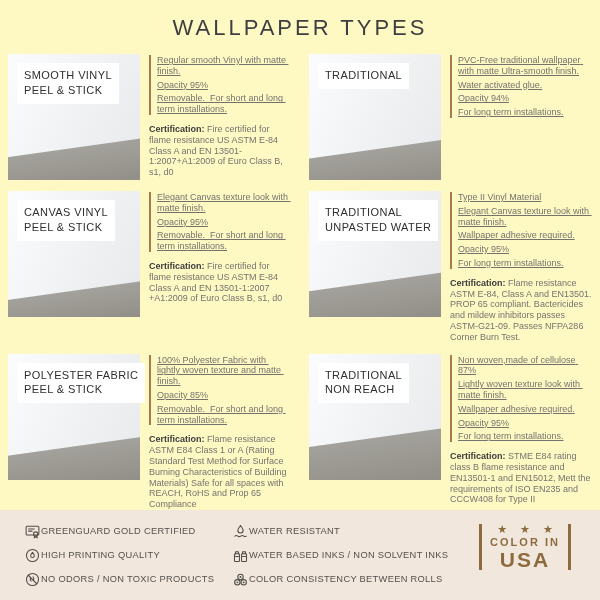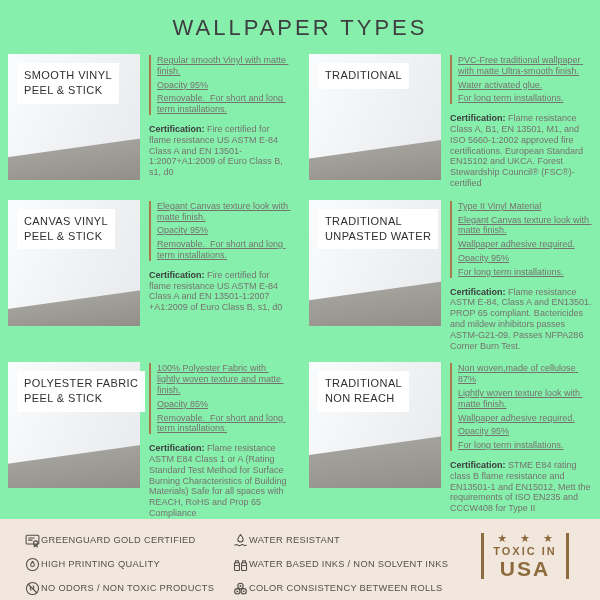--- a/index.html
+++ b/index.html
@@ -1,18 +1,18 @@
 <!DOCTYPE html>
 <html><head>
 <meta charset="utf-8">
 <style>
   * { margin:0; padding:0; box-sizing:border-box; }
   html,body { width:600px; height:600px; }
   body { font-family:"Liberation Sans", sans-serif; background:#ffffff; }
-  .page { width:600px; height:600px; display:flex; flex-direction:column; overflow:hidden; background:#86efac; }
+  .page { width:600px; height:600px; display:flex; flex-direction:column; overflow:hidden; background:#fef9c3; }
 
   .title { text-align:center; font-size:22px; font-weight:500; letter-spacing:3px; color:#3e3e40; margin:15px 0 13px; }
 
   .grid { display:grid; grid-template-columns:1fr 1fr; column-gap:18px; row-gap:11px; padding:0 8px; }
   .card { display:flex; gap:9px; }
 
   .swatch { width:132px; height:126px; flex:none; position:relative;
             background:linear-gradient(115deg,#fbfcfd 0%,#eef0f2 60%,#e7e9ec 100%); }
   .floor { position:absolute; inset:0;
            background:linear-gradient(-8deg, #928f88 0, #a3a19b calc(var(--fh) - 1px), transparent var(--fh)); }
@@ -72,23 +72,23 @@
       <div class="swatch" style="--fh:28%">
         <div class="floor"></div>
         <div class="label-box">
           <span>TRADITIONAL</span>
         </div>
       </div>
       <div class="info">
         <div class="desc">
             <span class="para">PVC-Free traditional wallpaper with matte Ultra-smooth finish.</span>
             <span class="para">Water activated glue.</span>
+            <span class="para">Opacity 94%</span>
             <span class="para">For long term installations.</span>
           </div>
-        <p class="cert"><b>Certification:</b><span> Flame resistance Class A, B1, EN 13501, M1, and ISO 5660-1:2002 approved fire certifications. European Standard EN15102 and UKCA. Forest Stewardship Council® (FSC®)-certified</span></p>
       </div>
     </div>
 
     <div class="card">
       <div class="swatch" style="--fh:25%">
         <div class="floor"></div>
         <div class="label-box">
           <span>CANVAS VINYL</span>
           <span>PEEL &amp; STICK</span>
         </div>
@@ -221,20 +221,20 @@
             <circle cx="16.5" cy="16" r="0.6"></circle>
             <circle cx="12" cy="8.5" r="0.6"></circle>
           </svg>
         <span class="feat-label">COLOR CONSISTENCY BETWEEN ROLLS</span>
       </div>
     </div>
 
     <div class="usa">
       <div class="usa-badge">
         <div class="usa-stars">★ ★ ★</div>
-        <div class="usa-madein">TOXIC IN</div>
+        <div class="usa-madein">COLOR IN</div>
         <div class="usa-txt">USA</div>
       </div>
       
     </div>
 
   </div>
 </div>
 
 </body></html>

